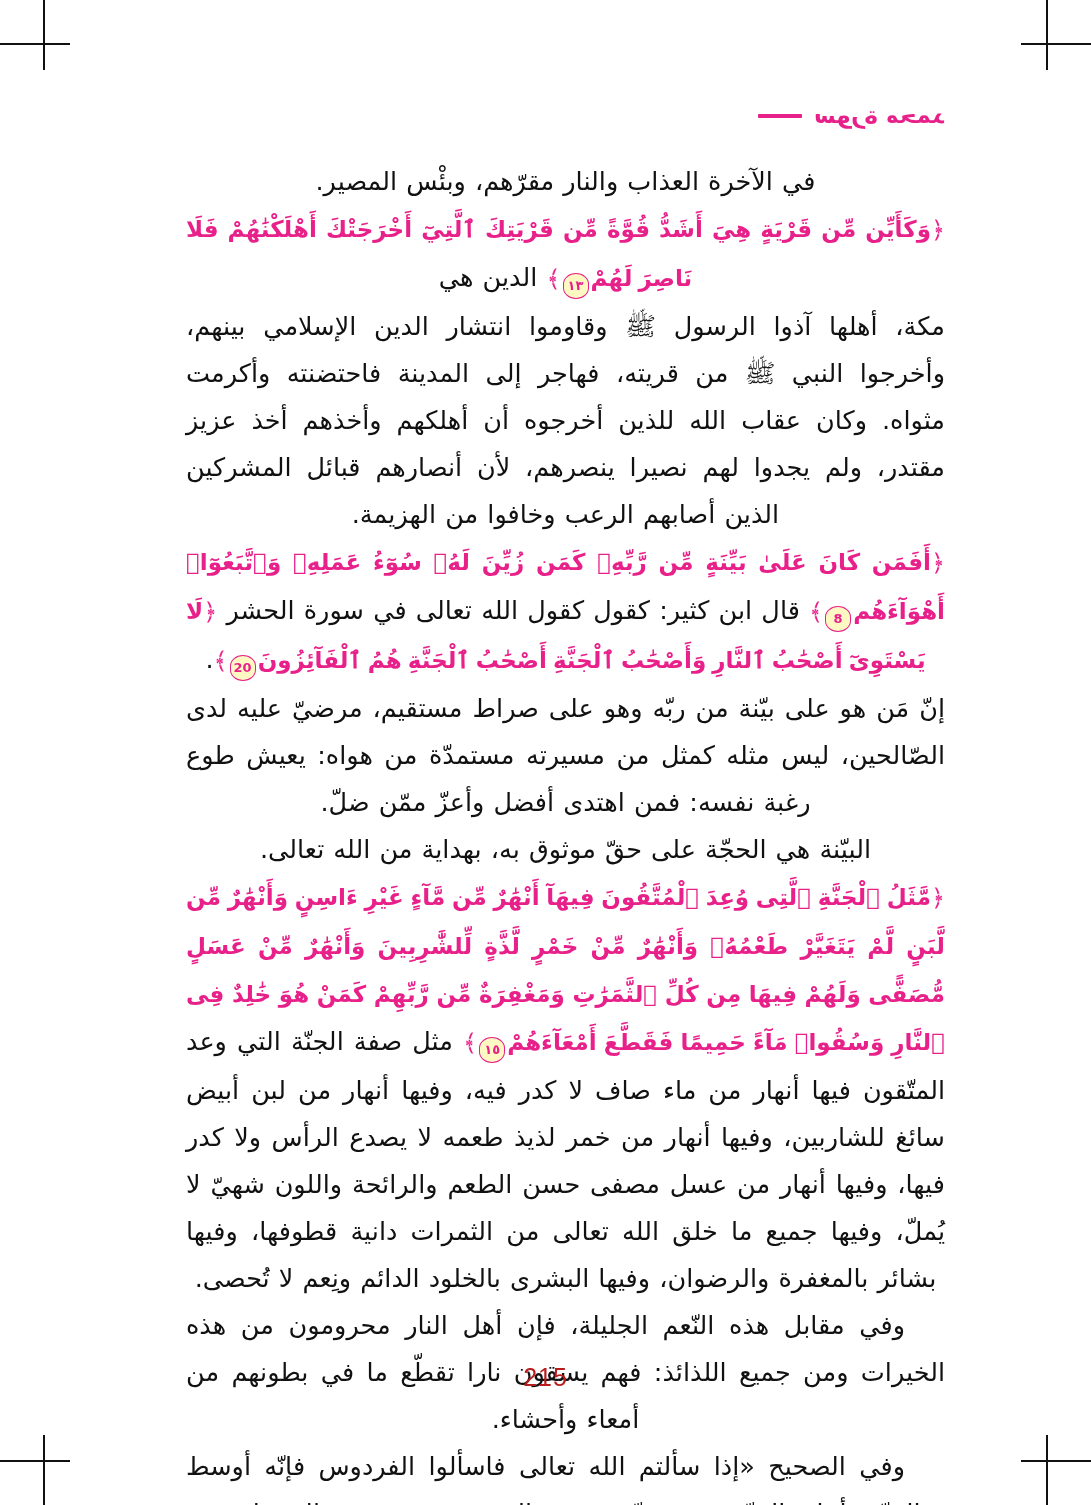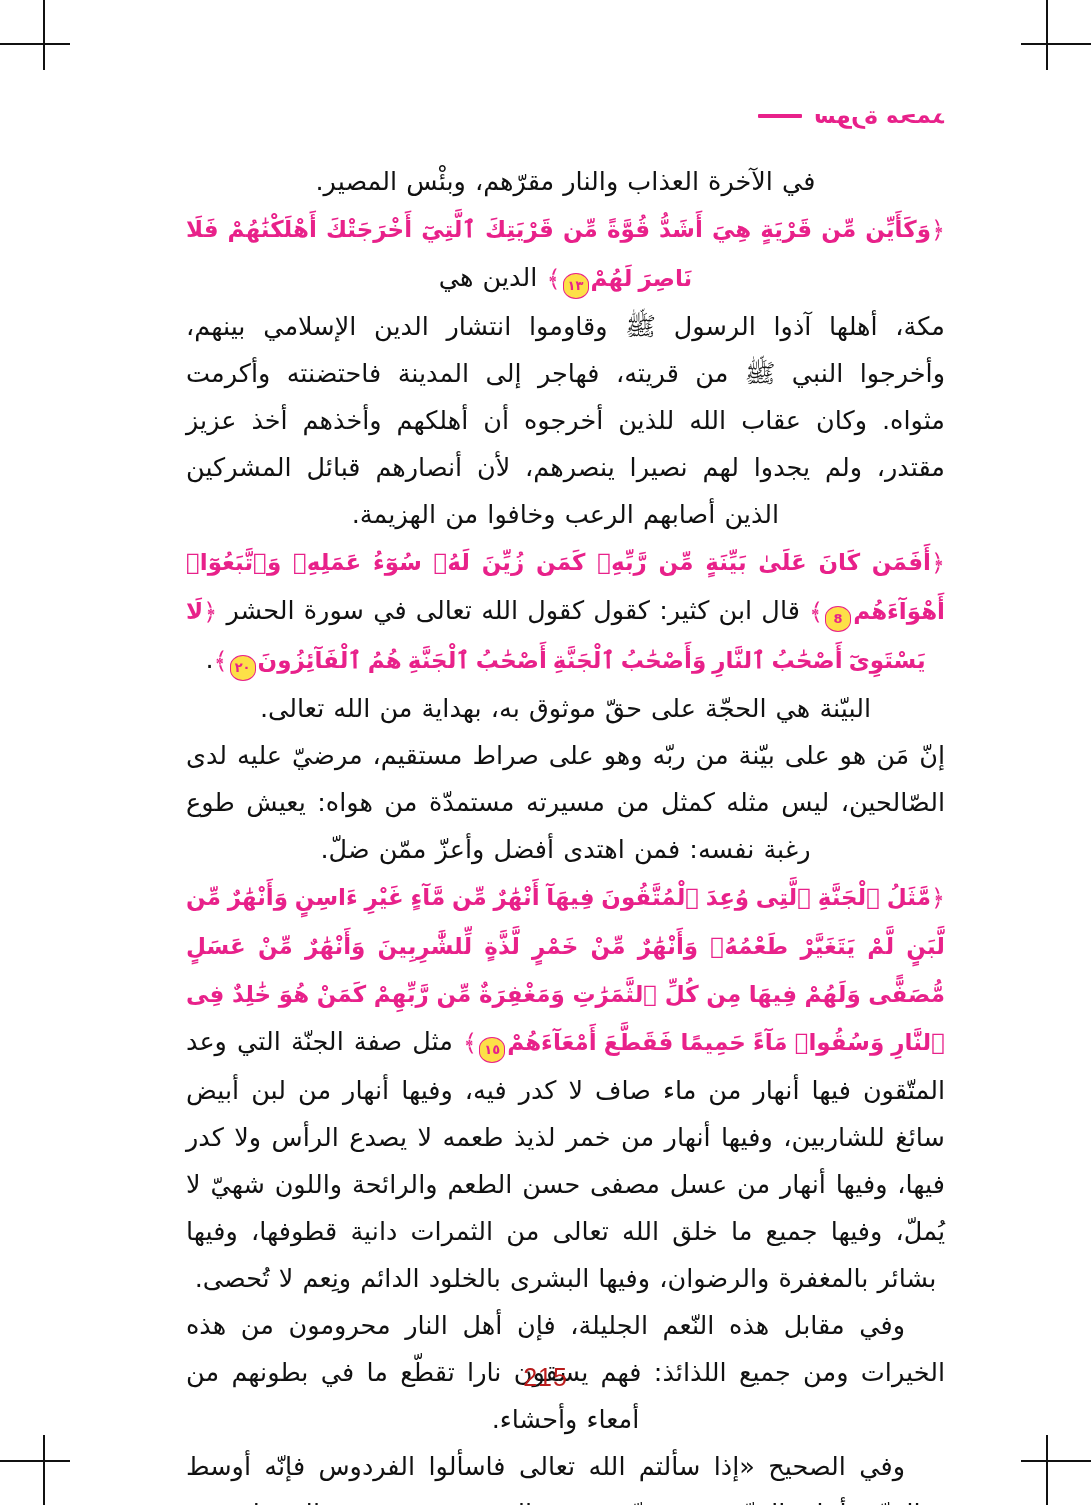--- a/index.html
+++ b/index.html
@@ -107,21 +107,21 @@
     padding: 0 3px;
     margin: 0 2px;
     box-sizing: border-box;
     border: 1.6px solid #E8218A;
     color: #E8218A;
     font-size: 13px;
     font-weight: bold;
     text-align: center;
     vertical-align: -4px;
     border-radius: 50% 50% 50% 50% / 42% 42% 42% 42%;
-    background: #fde047;
+    background: #fef9c3;
   }
 
   
   .brk {
     color: #E8218A;
     font-size: 24px;
     vertical-align: -1px;
   }
 
   
@@ -164,26 +164,26 @@
     <p class="prose center-last">
       <span class="brk">﴿</span><span class="ayah">وَكَأَيِّن مِّن قَرْيَةٍ هِيَ أَشَدُّ قُوَّةً مِّن قَرْيَتِكَ ٱلَّتِيٓ أَخْرَجَتْكَ أَهْلَكْنَٰهُمْ فَلَا نَاصِرَ لَهُمْ</span><span class="ayah-num">١٣</span><span class="brk">﴾</span>
       <span>الدين هي</span>
     </p>
 
     <p class="prose center-last">مكة، أهلها آذوا الرسول ﷺ وقاوموا انتشار الدين الإسلامي بينهم، وأخرجوا النبي ﷺ من قريته، فهاجر إلى المدينة فاحتضنته وأكرمت مثواه. وكان عقاب الله للذين أخرجوه أن أهلكهم وأخذهم أخذ عزيز مقتدر، ولم يجدوا لهم نصيرا ينصرهم، لأن أنصارهم قبائل المشركين الذين أصابهم الرعب وخافوا من الهزيمة.</p>
 
     <p class="prose center-last">
       <span class="brk">﴿</span><span class="ayah">أَفَمَن كَانَ عَلَىٰ بَيِّنَةٍ مِّن رَّبِّهِۦ كَمَن زُيِّنَ لَهُۥ سُوٓءُ عَمَلِهِۦ وَٱتَّبَعُوٓا۟ أَهْوَآءَهُم</span><span class="ayah-num">8</span><span class="brk">﴾</span>
       <span>قال ابن كثير: كقول كقول الله تعالى في سورة الحشر</span>
-      <span class="brk">﴿</span><span class="ayah">لَا يَسْتَوِىٓ أَصْحَٰبُ ٱلنَّارِ وَأَصْحَٰبُ ٱلْجَنَّةِ أَصْحَٰبُ ٱلْجَنَّةِ هُمُ ٱلْفَآئِزُونَ</span><span class="ayah-num">٢٠</span><span class="brk">﴾</span><span>.</span>
+      <span class="brk">﴿</span><span class="ayah">لَا يَسْتَوِىٓ أَصْحَٰبُ ٱلنَّارِ وَأَصْحَٰبُ ٱلْجَنَّةِ أَصْحَٰبُ ٱلْجَنَّةِ هُمُ ٱلْفَآئِزُونَ</span><span class="ayah-num">20</span><span class="brk">﴾</span><span>.</span>
     </p>
 
+    <p class="prose center-last">إنّ مَن هو على بيّنة من ربّه وهو على صراط مستقيم، مرضيّ عليه لدى الصّالحين، ليس مثله كمثل من مسيرته مستمدّة من هواه: يعيش طوع رغبة نفسه: فمن اهتدى أفضل وأعزّ ممّن ضلّ.</p>
+
     <p class="prose center-last">البيّنة هي الحجّة على حقّ موثوق به، بهداية من الله تعالى.</p>
-
-    <p class="prose center-last">إنّ مَن هو على بيّنة من ربّه وهو على صراط مستقيم، مرضيّ عليه لدى الصّالحين، ليس مثله كمثل من مسيرته مستمدّة من هواه: يعيش طوع رغبة نفسه: فمن اهتدى أفضل وأعزّ ممّن ضلّ.</p>
 
     <p class="prose center-last">
       <span class="brk">﴿</span><span class="ayah">مَّثَلُ ٱلْجَنَّةِ ٱلَّتِى وُعِدَ ٱلْمُتَّقُونَ فِيهَآ أَنْهَٰرٌ مِّن مَّآءٍ غَيْرِ ءَاسِنٍ وَأَنْهَٰرٌ مِّن لَّبَنٍ لَّمْ يَتَغَيَّرْ طَعْمُهُۥ وَأَنْهَٰرٌ مِّنْ خَمْرٍ لَّذَّةٍ لِّلشَّٰرِبِينَ وَأَنْهَٰرٌ مِّنْ عَسَلٍ مُّصَفًّى وَلَهُمْ فِيهَا مِن كُلِّ ٱلثَّمَرَٰتِ وَمَغْفِرَةٌ مِّن رَّبِّهِمْ كَمَنْ هُوَ خَٰلِدٌ فِى ٱلنَّارِ وَسُقُوا۟ مَآءً حَمِيمًا فَقَطَّعَ أَمْعَآءَهُمْ</span><span class="ayah-num">١٥</span><span class="brk">﴾</span>
       <span>مثل صفة الجنّة التي وعد المتّقون فيها أنهار من ماء</span>
       <span>صاف لا كدر فيه، وفيها أنهار من لبن أبيض سائغ للشاربين، وفيها أنهار من خمر لذيذ طعمه لا يصدع الرأس ولا كدر فيها، وفيها أنهار من عسل مصفى حسن الطعم والرائحة واللون شهيّ لا يُملّ، وفيها جميع ما خلق الله تعالى من الثمرات دانية قطوفها، وفيها بشائر بالمغفرة والرضوان، وفيها البشرى بالخلود الدائم ونِعم لا تُحصى.</span>
     </p>
 
     <p class="prose indent center-last">وفي مقابل هذه النّعم الجليلة، فإن أهل النار محرومون من هذه الخيرات ومن جميع اللذائذ: فهم يسقون نارا تقطّع ما في بطونهم من أمعاء وأحشاء.</p>
 
     <p class="prose indent center-last">وفي الصحيح «إذا سألتم الله تعالى فاسألوا الفردوس فإنّه أوسط الجنّة وأعلى الجنّة ومنه تفجّرت عين الجنة، وفوقه عرش الرحمان».</p>

